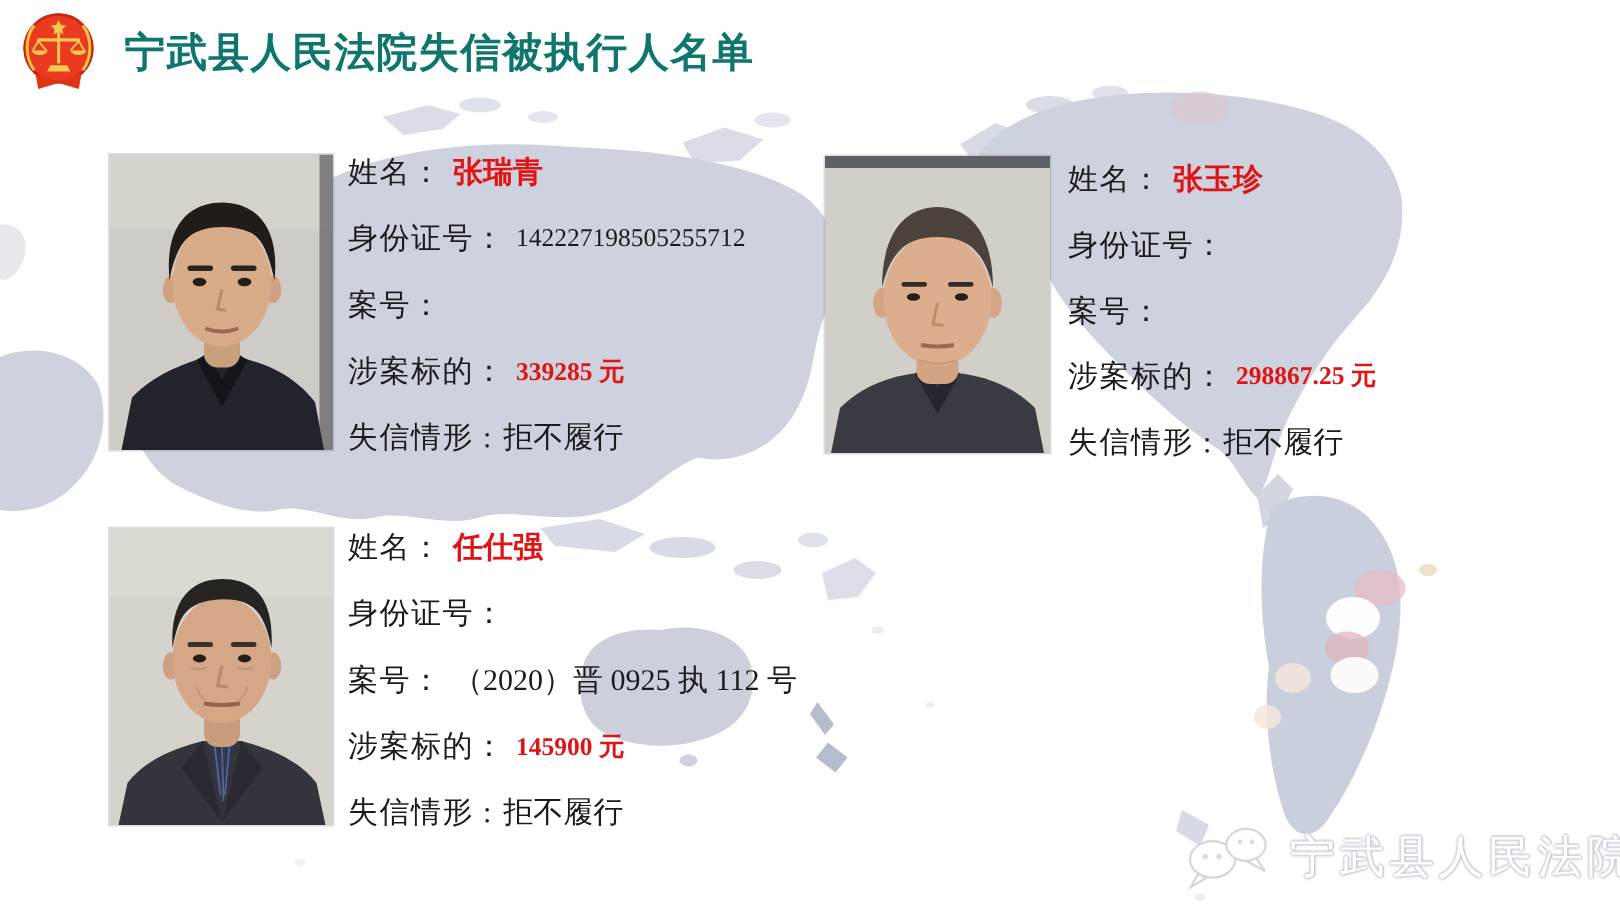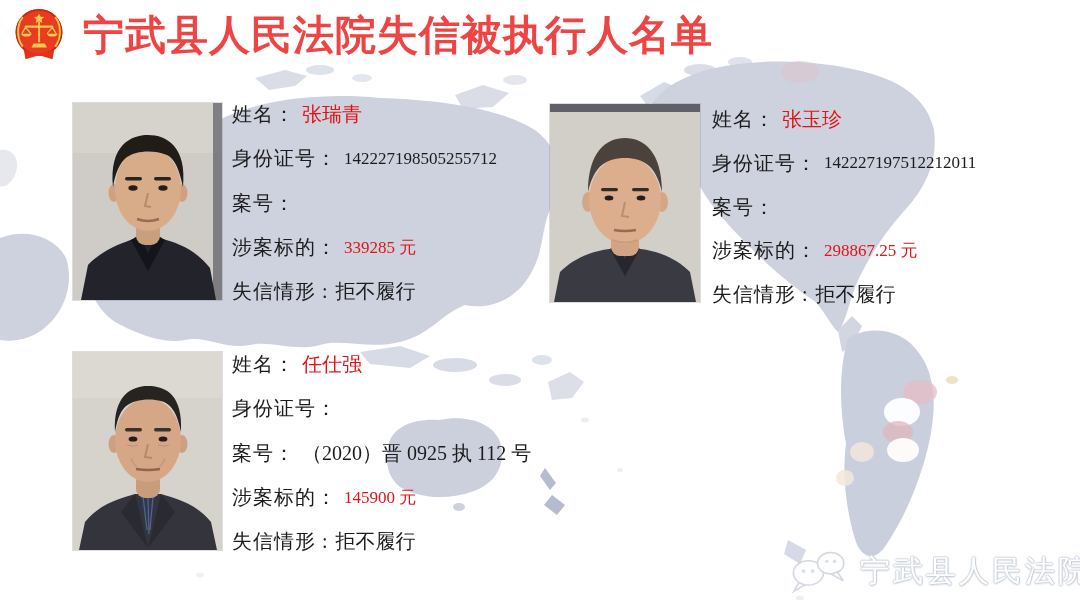--- a/index.html
+++ b/index.html
@@ -5,41 +5,41 @@
   html,body { margin:0; padding:0; background:#fff; }
   .stage {
     position:relative; width:1080px; height:613px; overflow:hidden;
     background:#ffffff; font-family:"Liberation Serif", serif;
   }
   .map { position:absolute; left:0; top:0; width:1080px; height:613px; }
 
   
   .header { position:absolute; left:12px; top:6px; display:flex; align-items:center; gap:17px; z-index:3; }
   .emblem { width:54px; height:58px; }
-  .title { margin:0; font-size:41px; font-weight:700; color:#ef4444; letter-spacing:1px; white-space:nowrap; }
+  .title { margin:0; font-size:27px; font-weight:700; color:#0f766e; letter-spacing:1px; white-space:nowrap; }
 
   
   .card { position:absolute; z-index:2; }
   .card1 { left:73px; top:101px; }
   .card2 { left:550px; top:104px; }
   .card3 { left:73px; top:351px; }
   .photo { position:absolute; left:0; top:2px; width:149px; height:197px; box-shadow:0 0 0 1px rgba(120,120,130,.25); }
   .card2 .photo { top:0; width:150px; height:198px; }
   .card3 .photo { top:1px; height:198px; }
   .photo svg { width:100%; height:100%; display:block; }
   .info {
     position:absolute; left:159px; top:0; height:204px; width:330px;
     display:flex; flex-direction:column; justify-content:space-between;
   }
   .card2 .info { left:162px; top:2px; height:202px; }
   .row { display:flex; align-items:center; font-size:20px; color:#1b1b1b; white-space:nowrap; }
   .lbl { letter-spacing:1px; }
   .val { margin-left:7px; }
   .num { font-size:17px; letter-spacing:0; }
-  .red { color:#e01414; font-weight:400; }
+  .red { color:#e01414; font-weight:700; }
 
   
   .watermark { position:absolute; left:788px; top:544px; display:flex; align-items:center; gap:8px; z-index:2; }
   .wm-icon { width:64px; height:54px; opacity:.95; }
   .wm-text {
     font-size:30px; letter-spacing:3px; color:#ffffff; white-space:nowrap;
     text-shadow: 1px 0 1px #c7cdd8, -1px 0 1px #d3d8e1, 0 1px 2px #b4bcc9, 0 -1px 1px #d8dde5;
   }
 </style>
 </head>
@@ -187,21 +187,20 @@
         <path d="M62,136 Q75,141 88,136" stroke="#c79a78" stroke-width="1.6" fill="none"></path>
       </svg>
     </div>
     <div class="info">
       <div class="row">
         <span class="lbl">姓名：</span>
         <span class="val red">张玉珍</span>
       </div>
       <div class="row">
         <span class="lbl">身份证号：</span>
-        <span class="val num">142227197512212011</span>
       </div>
       <div class="row">
         <span class="lbl">案号：</span>
       </div>
       <div class="row">
         <span class="lbl">涉案标的：</span>
         <span class="val num red">298867.25 元</span>
       </div>
       <div class="row">
         <span class="lbl">失信情形 :</span>

